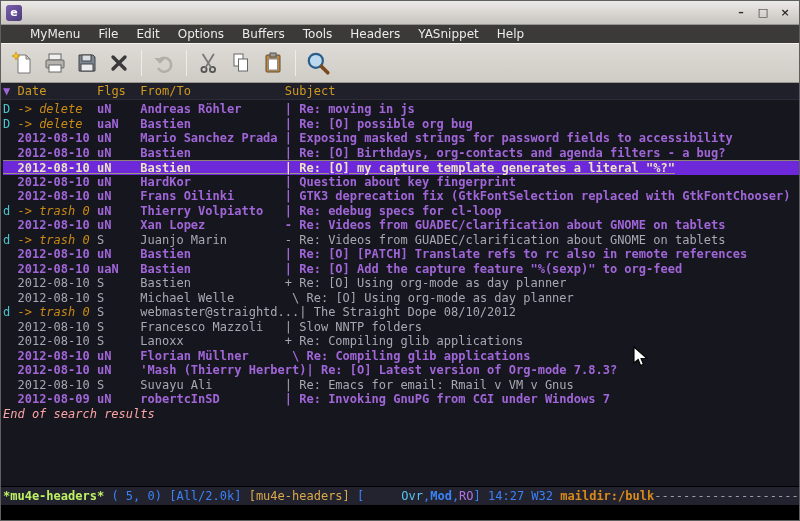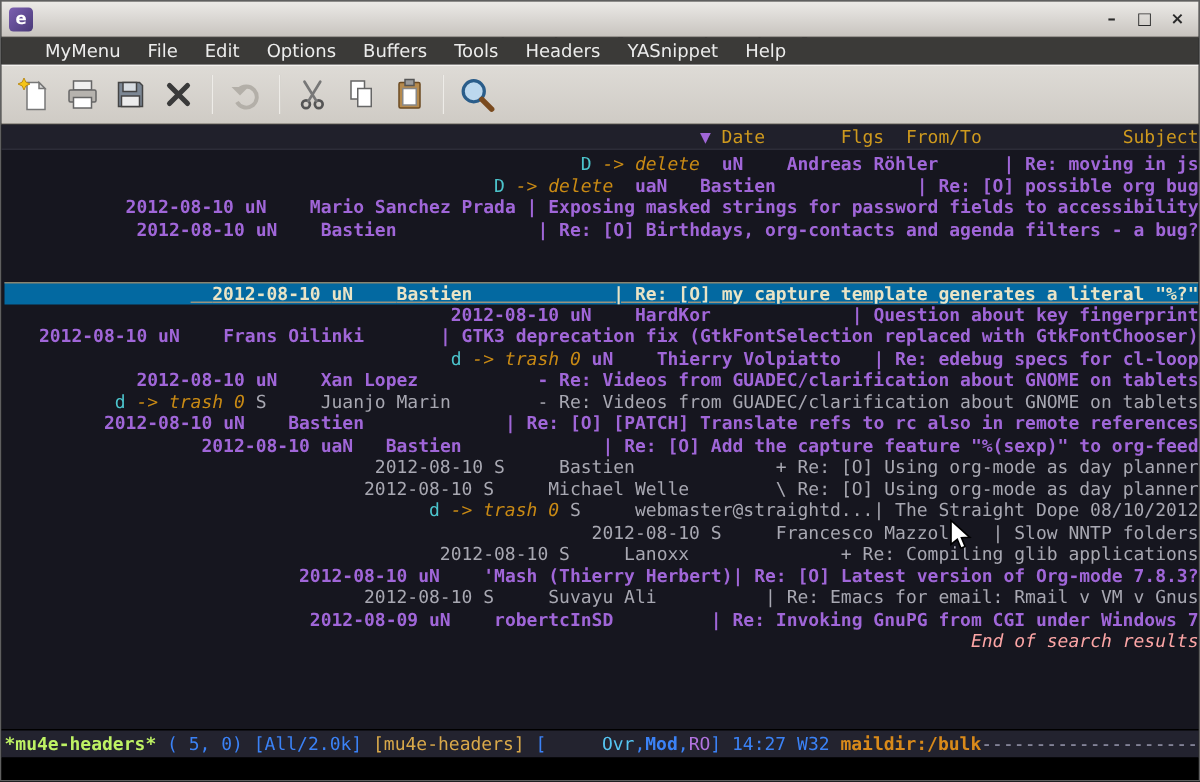--- a/index.html
+++ b/index.html
@@ -21,39 +21,39 @@
   .menubar { height:18px; background:#3b3a38; display:flex; align-items:center; padding-left:20px; flex:none;text-align:right; }
   .menu-item { color:#ececec; font-size:12px; padding:3px 9px; white-space:nowrap; }
 
   
   .toolbar { height:40px; background:linear-gradient(#dedbd6,#cfcbc5); border-top:1px solid #f4f2ef;
              border-bottom:1px solid #9b978f; display:flex; align-items:center; padding:0 6px; flex:none; }
   .tool-btn { width:32px; height:32px; display:flex; align-items:center; justify-content:center; border-radius:3px; }
   .tool-sep { width:1px; height:26px; background:#aaa69e; border-right:1px solid #eeece8; margin:0 6px; }
 
   
-  .headerline, .buffer, .modeline { font-family:"DejaVu Sans Mono", monospace; font-size:12px;text-align:right; }
+  .headerline, .buffer, .modeline { font-family:"DejaVu Sans Mono", monospace; font-size:12px; }
   .headerline { height:17px; background:#20202b; color:#cf9a1e; white-space:pre; padding:1px 0 0 2px;
                 border-bottom:1px solid #2c2c38; flex:none; line-height:15px; }
   .hdr-sort { color:#a066d8; }
   .buffer { flex:1; background:#16161f; padding:2px 0 0 2px; overflow:hidden; position:relative; }
   .row { white-space:pre; height:14.5px; line-height:14.5px; }
 
   .row.unread, .row.unread span { color:#a066d8; font-weight:bold; }
   .row.read,   .row.read span   { color:#a8a8b2; }
 
   .row.delete span, .row.trash-unread span { color:#a066d8; font-weight:bold; }
   .row.delete .mark, .row.trash-unread .mark, .row.trash-read .mark { color:#4cc4cc; font-weight:normal; }
   .row.delete .date, .row.trash-unread .date, .row.trash-read .date
       { color:#c98a14; font-style:italic; font-weight:normal; }
   .row.trash-read span { color:#a8a8b2; }
   .row.trash-read .mark { color:#4cc4cc; }
   .row.trash-read .date { color:#c98a14; font-style:italic; }
 
-  .row.current { background:#0369a1; border-top:1px solid #8a8570;margin-top:28px; }
+  .row.current { background:#6d28d9; border-top:1px solid #8a8570; }
   .row.current span { color:#e9e4c6; font-weight:bold; text-decoration:underline; text-decoration-color:#9a9480; }
 
   .end-marker { color:#fca5a5; font-style:italic; white-space:pre; height:14.5px; line-height:14.5px; }
 
   
   .modeline { height:19px; background:#23232f; border-top:1px solid #000; white-space:pre; overflow:hidden;
               padding-left:2px; line-height:18px; flex:none; }
   .ml-buffer-name { color:#bef264; font-weight:bold; }
   .ml-plain   { color:#3b82f6; }
   .ml-mode    { color:#d9a94a; }
@@ -167,20 +167,21 @@
       <div class="row trash-unread"><span class="mark">d </span><span class="date">-&gt; trash 0 </span><span class="flags">uN    </span><span class="from">Thierry Volpiatto   </span><span class="sep">| </span><span class="subject">Re: edebug specs for cl-loop</span></div>
       <div class="row unread"><span class="mark">  </span><span class="date">2012-08-10 </span><span class="flags">uN    </span><span class="from">Xan Lopez           </span><span class="sep">- </span><span class="subject">Re: Videos from GUADEC/clarification about GNOME on tablets</span></div>
       <div class="row trash-read"><span class="mark">d </span><span class="date">-&gt; trash 0 </span><span class="flags">S     </span><span class="from">Juanjo Marin        </span><span class="sep">- </span><span class="subject">Re: Videos from GUADEC/clarification about GNOME on tablets</span></div>
       <div class="row unread"><span class="mark">  </span><span class="date">2012-08-10 </span><span class="flags">uN    </span><span class="from">Bastien             </span><span class="sep">| </span><span class="subject">Re: [O] [PATCH] Translate refs to rc also in remote references</span></div>
       <div class="row unread"><span class="mark">  </span><span class="date">2012-08-10 </span><span class="flags">uaN   </span><span class="from">Bastien             </span><span class="sep">| </span><span class="subject">Re: [O] Add the capture feature "%(sexp)" to org-feed</span></div>
       <div class="row read"><span class="mark">  </span><span class="date">2012-08-10 </span><span class="flags">S     </span><span class="from">Bastien             </span><span class="sep">+ </span><span class="subject">Re: [O] Using org-mode as day planner</span></div>
       <div class="row read"><span class="mark">  </span><span class="date">2012-08-10 </span><span class="flags">S     </span><span class="from">Michael Welle       </span><span class="sep"> \ </span><span class="subject">Re: [O] Using org-mode as day planner</span></div>
       <div class="row trash-read"><span class="mark">d </span><span class="date">-&gt; trash 0 </span><span class="flags">S     </span><span class="from">webmaster@straightd...</span><span class="sep">| </span><span class="subject">The Straight Dope 08/10/2012</span></div>
       <div class="row read"><span class="mark">  </span><span class="date">2012-08-10 </span><span class="flags">S     </span><span class="from">Francesco Mazzoli   </span><span class="sep">| </span><span class="subject">Slow NNTP folders</span></div>
       <div class="row read"><span class="mark">  </span><span class="date">2012-08-10 </span><span class="flags">S     </span><span class="from">Lanoxx              </span><span class="sep">+ </span><span class="subject">Re: Compiling glib applications</span></div>
+      <div class="row unread"><span class="mark">  </span><span class="date">2012-08-10 </span><span class="flags">uN    </span><span class="from">Florian Müllner     </span><span class="sep"> \ </span><span class="subject">Re: Compiling glib applications</span></div>
       <div class="row unread"><span class="mark">  </span><span class="date">2012-08-10 </span><span class="flags">uN    </span><span class="from">'Mash (Thierry Herbert)</span><span class="sep">| </span><span class="subject">Re: [O] Latest version of Org-mode 7.8.3?</span></div>
       <div class="row read"><span class="mark">  </span><span class="date">2012-08-10 </span><span class="flags">S     </span><span class="from">Suvayu Ali          </span><span class="sep">| </span><span class="subject">Re: Emacs for email: Rmail v VM v Gnus</span></div>
       <div class="row unread"><span class="mark">  </span><span class="date">2012-08-09 </span><span class="flags">uN    </span><span class="from">robertcInSD         </span><span class="sep">| </span><span class="subject">Re: Invoking GnuPG from CGI under Windows 7</span></div>
       <div class="end-marker">End of search results</div>
     </div>
 
   <div class="modeline"><span class="ml-buffer-name">*mu4e-headers*</span><span class="ml-plain"> ( 5, 0) [All/2.0k] </span><span class="ml-mode">[mu4e-headers]</span><span class="ml-plain"> [</span><span class="ml-ovr">Ovr</span><span class="ml-plain">,</span><span class="ml-mod">Mod</span><span class="ml-plain">,</span><span class="ml-ro">RO</span><span class="ml-plain">] </span><span class="ml-plain">14:27 W32 </span><span class="ml-maildir">maildir:/bulk</span><span class="ml-dashes">--------------------------------------------------</span></div>
 
   <div class="minibuffer"></div>
 

